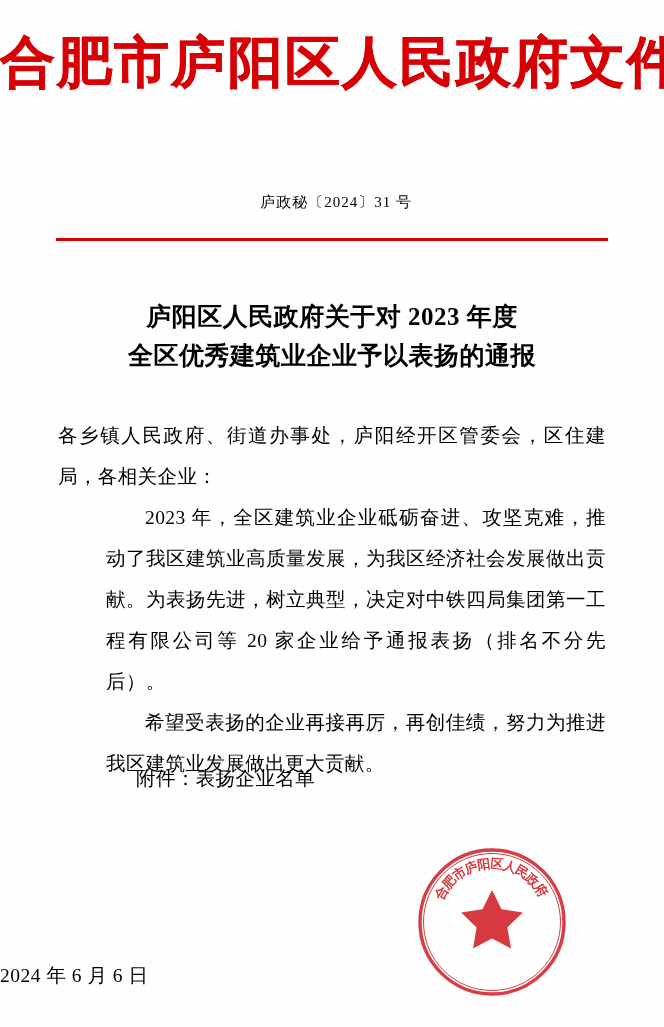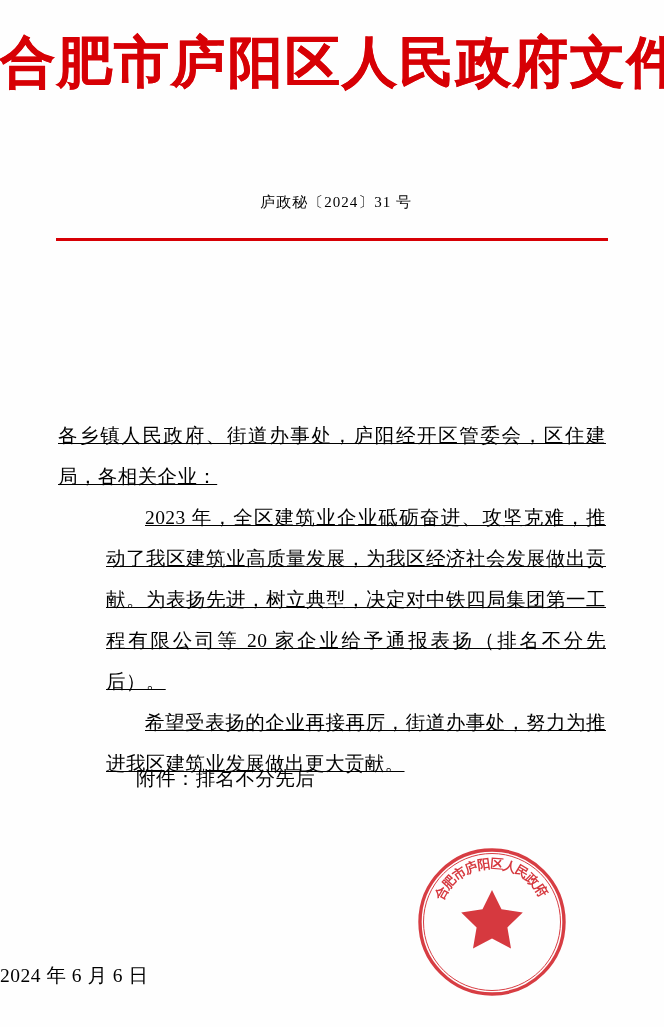--- a/index.html
+++ b/index.html
@@ -83,21 +83,20 @@
     left: 58px;
     width: 548px;
     font-size: 19.5px;
     line-height: 41px;
     letter-spacing: 0.4px;
     text-align: justify;
   }
   .body-text p {
     margin: 0 0 0 0;
     text-indent: 0;
-    text-decoration: underline;
   }
   .body-text p.indent {
     text-indent: 2em;
     margin-left: 48px;
   }
 
   
   .attachment {
     position: absolute;
     top: 765px;
@@ -136,28 +135,32 @@
 <div class="page">
 
   <div class="masthead">
     <div class="masthead-title">合肥市庐阳区人民政府文件</div>
   </div>
 
   <div class="doc-number">庐政秘〔2024〕31 号</div>
 
   <div class="red-rule"></div>
 
+  <div class="doc-title">
+    <div>庐阳区人民政府关于对 2023 年度</div>
+    <div>全区优秀建筑业企业予以表扬的通报</div>
+  </div>
 
   <div class="body-text">
     <p>各乡镇人民政府、街道办事处，庐阳经开区管委会，区住建局，各相关企业：</p>
     <p class="indent">2023 年，全区建筑业企业砥砺奋进、攻坚克难，推动了我区建筑业高质量发展，为我区经济社会发展做出贡献。为表扬先进，树立典型，决定对中铁四局集团第一工程有限公司等 20 家企业给予通报表扬（排名不分先后）。</p>
-    <p class="indent">希望受表扬的企业再接再厉，街道办事处，努力为推进我区建筑业发展做出更大贡献。</p>
+    <p class="indent">希望受表扬的企业再接再厉，再创佳绩，努力为推进我区建筑业发展做出更大贡献。</p>
   </div>
 
-  <div class="attachment">附件：排名不分先后</div>
+  <div class="attachment">附件：表扬企业名单</div>
 
   <div class="seal">
     <svg width="160" height="160" viewBox="0 0 160 160" aria-hidden="true">
       <g fill="none" stroke="#d2232a" stroke-width="3.4" opacity="0.88">
         <circle cx="80" cy="80" r="72"></circle>
         <circle cx="80" cy="80" r="68.5" stroke-width="1"></circle>
       </g>
       <g fill="#d2232a" opacity="0.9">
         <path d="M80 48 l9.5 19.3 21.3 3.1 -15.4 15 3.6 21.2 -19-10 -19 10 3.6 -21.2 -15.4 -15 21.3 -3.1z"></path>
       </g>

